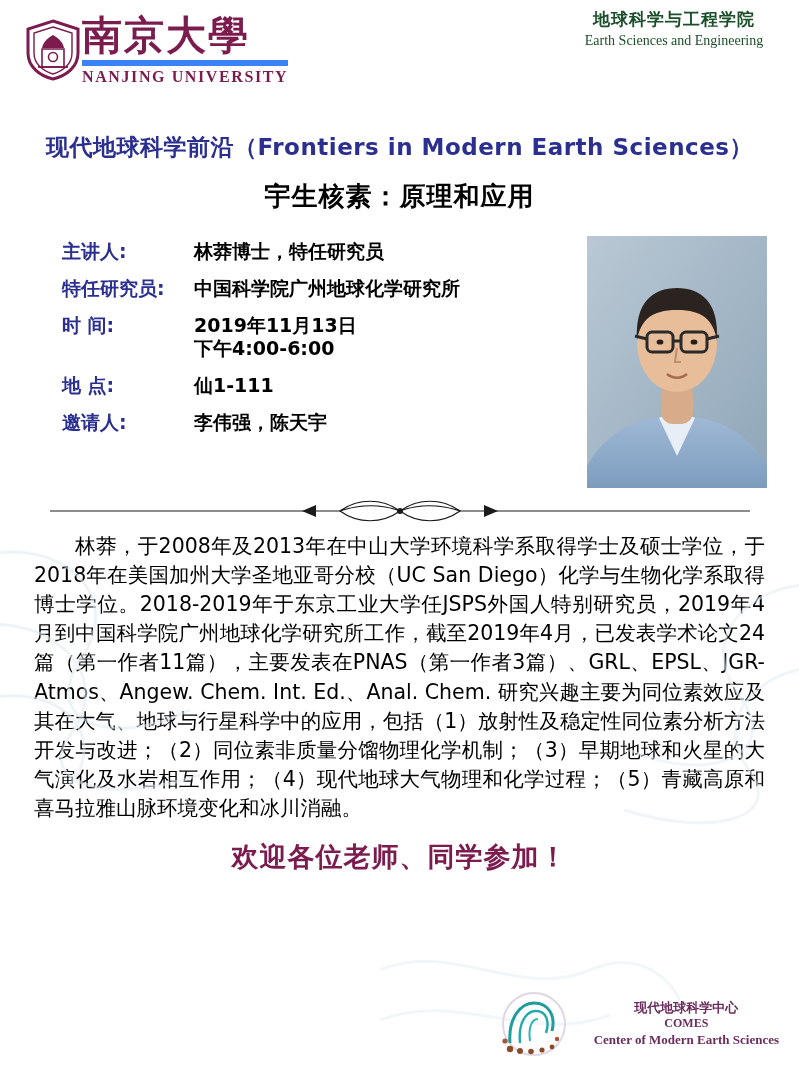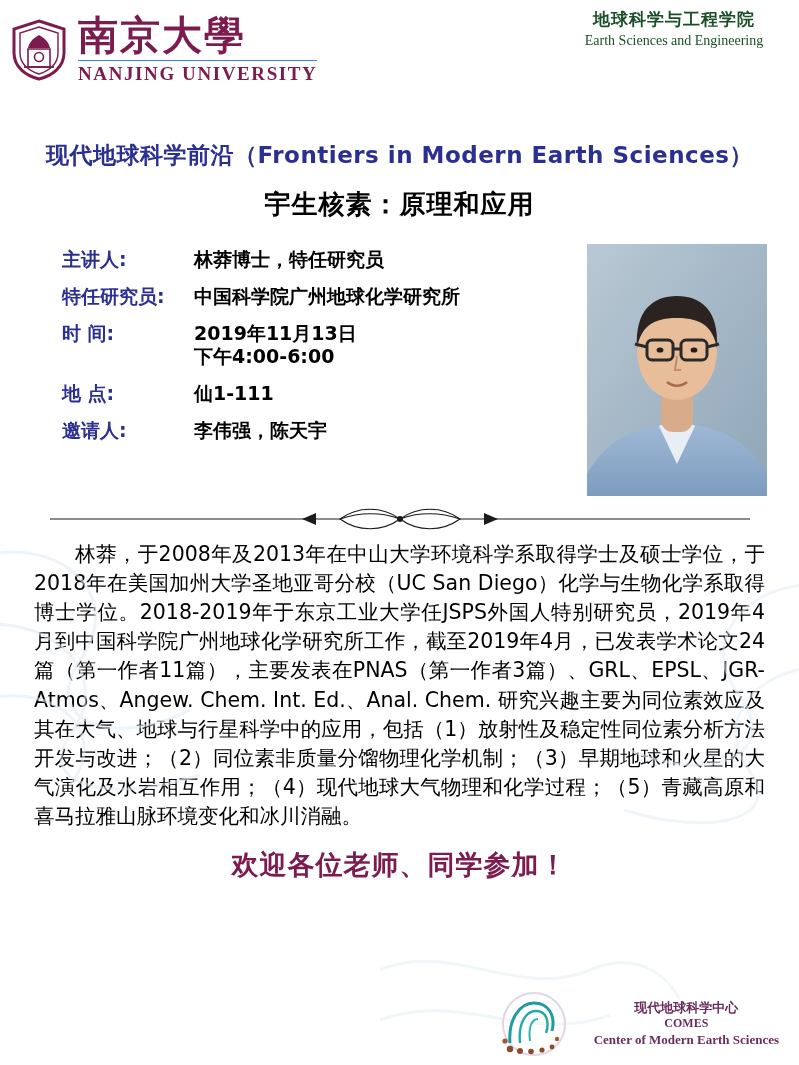--- a/index.html
+++ b/index.html
@@ -26,50 +26,49 @@
   .wm3 { left: 380px; top: 940px; }
 
   
   .header {
     position: relative;
     height: 110px;
     padding: 10px 18px 0 14px;
   }
   .nju-logo {
     position: absolute;
-    left: 10px; top: 14px;
+    left: 24px; top: 14px;
     display: flex;
     align-items: center;
-    gap: 10px;
   }
   .nju-shield {
     width: 58px; height: 62px;
     position: relative;
   }
   .nju-wordmark {
     display: flex;
     flex-direction: column;
     justify-content: center;
   }
   .nju-cn {
     font-family: "DejaVu Serif", serif;
     font-size: 40px;
     font-weight: bold;
     color: #7b1b4e;
     letter-spacing: 2px;
     line-height: 1.05;
   }
   .nju-en {
     font-family: "Liberation Serif", serif;
-    font-size: 19px;
+    font-size: 16px;
     font-weight: bold;
     color: #7b1b4e;
     letter-spacing: 1.6px;
     margin-top: 4px;
-    border-top: 1px solid #3b82f6;
+    border-top: 6px solid #3b82f6;
     padding-top: 2px;
     text-align: center;
   }
 
   .ese-logo {
     position: absolute;
     right: 20px; top: 8px;
     width: 210px;
     text-align: center;
   }
@@ -88,21 +87,21 @@
   .ese-en {
     font-family: "Liberation Serif", serif;
     font-size: 14px;
     color: #1b4f2a;
     margin-top: 2px;
   }
 
   
   .series-title {
     text-align: center;
-    margin-top: 30px;
+    margin-top: 22px;
     font-family: "DejaVu Sans", sans-serif;
     font-size: 23px;
     font-weight: bold;
     color: #2b2f8f;
     letter-spacing: 0.5px;
   }
   .talk-title {
     text-align: center;
     margin-top: 16px;
     font-family: "DejaVu Sans", sans-serif;

